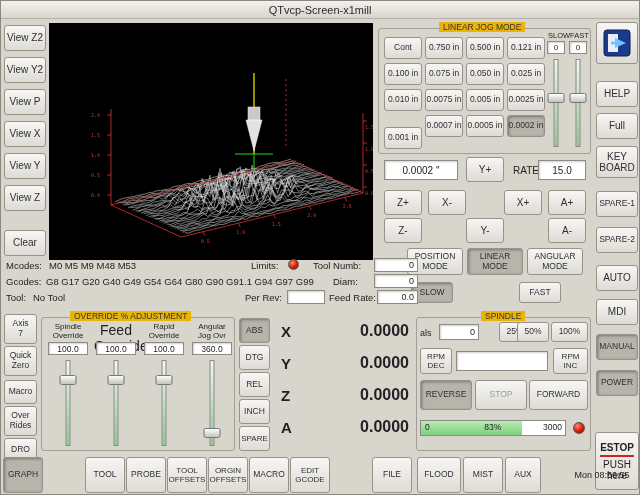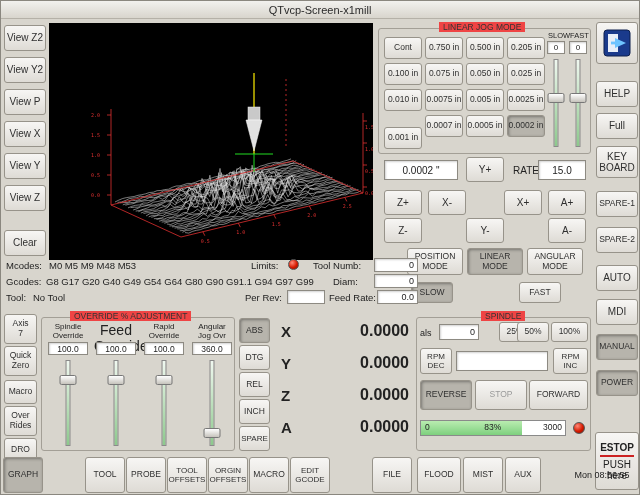--- a/index.html
+++ b/index.html
@@ -7,21 +7,21 @@
   .titlebar{position:absolute;left:0;top:0;width:100%;height:18px;background:linear-gradient(#f2f1ee,#d8d5cd);border-bottom:1px solid #b5b1a8;display:flex;align-items:center;justify-content:center;font-size:11px;color:#2a2a2a;box-sizing:border-box;}
   .btn{position:absolute;display:flex;align-items:center;justify-content:center;text-align:center;background:linear-gradient(#f7f6f4,#dedbd5);border:1px solid #97938a;border-radius:3px;font-size:10px;color:#2f2f2f;box-sizing:border-box;white-space:pre-line;line-height:1.15;cursor:default;}
   .btn.sel{background:#b7b4ac;box-shadow:inset 1px 1px 3px rgba(0,0,0,.35);}
   .btn.sm{font-size:8.5px;}
   .btn.sm2{font-size:8px;}
   .btn .dis{color:#9a9a9a;}
   .disp{position:absolute;background:#fff;border:1px solid #8d8a82;box-sizing:border-box;font-size:10px;display:flex;align-items:center;justify-content:flex-end;padding:0 3px;box-shadow:inset 1px 1px 2px rgba(0,0,0,.18);color:#222;}
   .disp.c{justify-content:center;}
   .lbl{position:absolute;font-size:9.5px;color:#222;white-space:nowrap;}
   .group{position:absolute;border:1px solid #a39f96;border-radius:3px;box-sizing:border-box;}
-  .gtitle{position:absolute;top:-7px;background:#ef4444;padding:0 4px;font-size:8.5px;color:#333;white-space:nowrap;}
+  .gtitle{position:absolute;top:-7px;background:#eab308;padding:0 4px;font-size:8.5px;color:#333;white-space:nowrap;}
   .plot{position:absolute;background:#000;}
   .vslider{position:absolute;}
   .groove{position:absolute;left:50%;transform:translateX(-50%);width:5px;top:0;bottom:0;background:linear-gradient(to bottom,#f0f8f0,#8cc98c);border:1px solid #8a8a8a;box-sizing:border-box;}
   .handle{position:absolute;left:50%;transform:translateX(-50%);width:15px;height:8px;background:linear-gradient(#fefefe,#c6c3bc);border:1px solid #777;border-radius:2px;}
   .led{position:absolute;border-radius:50%;background:radial-gradient(circle at 35% 30%,#ff8877,#d61a00 55%,#801000);border:1px solid #555;box-sizing:border-box;}
   .dro-letter{position:absolute;font-size:15px;font-weight:bold;color:#222;}
   .dro-val{position:absolute;font-size:16px;font-weight:bold;color:#222;text-align:right;}
   .pbar{position:absolute;background:#fff;border:1px solid #8a8a8a;box-sizing:border-box;overflow:hidden;}
   .pfill{position:absolute;left:0;top:0;bottom:0;background:linear-gradient(#b9ecb0,#7ed07e);}
   .pbar span{position:absolute;top:1px;font-size:8.5px;color:#222;}
@@ -117,21 +117,21 @@
         <line x1="186" y1="131" x2="224" y2="131" stroke="#22dd22" stroke-width="1"></line>
         <line x1="205" y1="131" x2="205" y2="149" stroke="#22dd22" stroke-width="1"></line>
       </svg>
   </div>
 
   <div class="group" style="left:377px;top:27px;width:213px;height:126px;">
     <span class="gtitle" style="left:60px;">LINEAR  JOG  MODE</span>
     <div class="btn sm" style="left:5px;top:8px;width:38px;height:22px;">Cont</div>
     <div class="btn sm" style="left:46px;top:8px;width:38px;height:22px;">0.750 in</div>
     <div class="btn sm" style="left:87px;top:8px;width:38px;height:22px;">0.500 in</div>
-    <div class="btn sm" style="left:128px;top:8px;width:38px;height:22px;">0.205 in</div>
+    <div class="btn sm" style="left:128px;top:8px;width:38px;height:22px;">0.121 in</div>
     <div class="btn sm" style="left:5px;top:34px;width:38px;height:22px;">0.100 in</div>
     <div class="btn sm" style="left:46px;top:34px;width:38px;height:22px;">0.075 in</div>
     <div class="btn sm" style="left:87px;top:34px;width:38px;height:22px;">0.050 in</div>
     <div class="btn sm" style="left:128px;top:34px;width:38px;height:22px;">0.025 in</div>
     <div class="btn sm" style="left:5px;top:60px;width:38px;height:22px;">0.010 in</div>
     <div class="btn sm" style="left:46px;top:60px;width:38px;height:22px;">0.0075 in</div>
     <div class="btn sm" style="left:87px;top:60px;width:38px;height:22px;">0.005 in</div>
     <div class="btn sm" style="left:128px;top:60px;width:38px;height:22px;">0.0025 in</div>
     <div class="btn sm" style="left:5px;top:98px;width:38px;height:22px;">0.001 in</div>
     <div class="btn sm" style="left:46px;top:86px;width:38px;height:22px;">0.0007 in</div>

